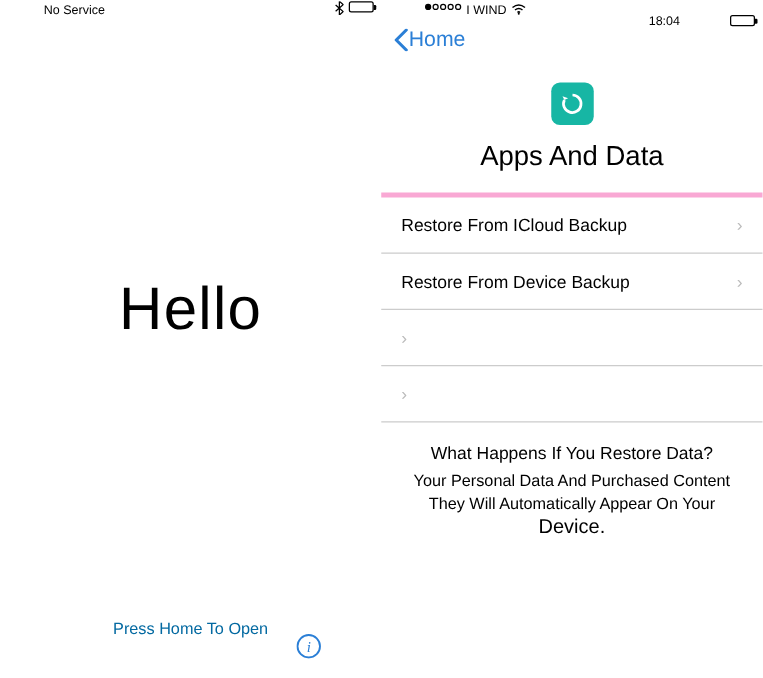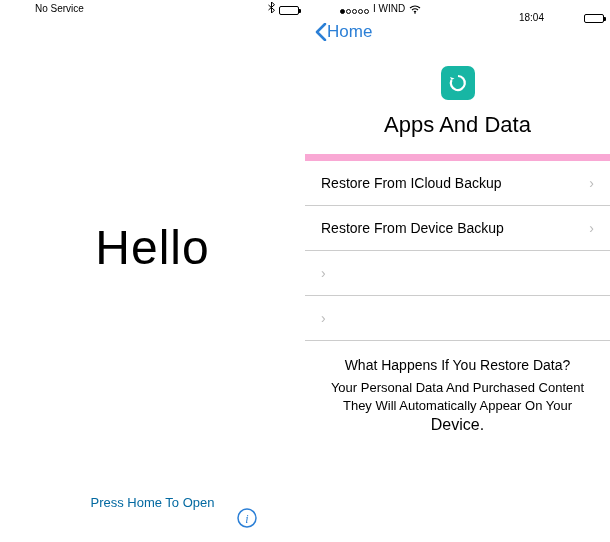--- a/index.html
+++ b/index.html
@@ -1,32 +1,32 @@
 <!DOCTYPE html>
 <html><head>
   <meta charset="utf-8">
   <style>
     * { margin: 0; padding: 0; box-sizing: border-box; }
     body { font-family: -apple-system, "Helvetica Neue", Arial, sans-serif; width: 610px; height: 542px; display: flex; background: #fff; overflow: hidden; }
     .phone { width: 305px; height: 542px; position: relative; }
     .status-bar { height: 16px; display: flex; align-items: center; justify-content: space-between; padding: 0 6px; font-size: 10px; }
-    .status-left, .status-right { display: flex; align-items: flex-end; gap: 4px; padding-left: 29px; }
+    .status-left, .status-right { display: flex; align-items: flex-start; gap: 4px; padding-left: 29px; }
     .battery { width: 20px; height: 9px; border: 1px solid #000; border-radius: 2px; position: relative; }
     .battery::after { content:""; position:absolute; right:-3px; top:2px; width:2px; height:4px; background:#000; border-radius:0 1px 1px 0; }
     .battery-fill { background:#000; height:100%; width:90%; }
     .signal-dots { display:flex; gap:1px; }
     .dot { width:5px; height:5px; border-radius:50%; border:1px solid #000; }
     .dot.filled { background:#000; }
     .hello { position:absolute; top:220px; left:0; right:0; text-align:center; font-size:48px; font-weight:400; letter-spacing:1px; }
     .press-home { position:absolute; bottom:32px; left:0; right:0; text-align:center; font-size:13px; color:#0369a1; }
     .info-icon { position:absolute; bottom:10px; right:48px; }
     .back { display:flex; align-items:center; padding:6px 10px; color:#2b7fd6; font-size:17px; }
     .app-icon { width:34px; height:34px; background:#17b6a4; border-radius:7px; margin:18px auto 12px; display:flex; align-items:center; justify-content:center; }
     .title { text-align:center; font-size:22px; font-weight:500; margin-bottom:16px; }
-    .list { border-top:7px solid #f9a8d4; }
+    .list { border-top:4px solid #f9a8d4; }
     .row { display:flex; align-items:center; justify-content:space-between; padding:14px 16px; border-bottom:1px solid #ccc; font-size:14px; }
     .chevron { color:#bbb; font-size:14px; }
     .info-block { padding:16px 14px; text-align:center; }
     .info-title { font-size:14px; font-weight:500; margin-bottom:6px; }
     .info-text { font-size:13px; line-height:1.35; }
     .info-text .device { font-size:16px; }
     .bt-icon { font-size:10px; }
     .wifi-icon svg { display:block; }
   </style>
 </head>

